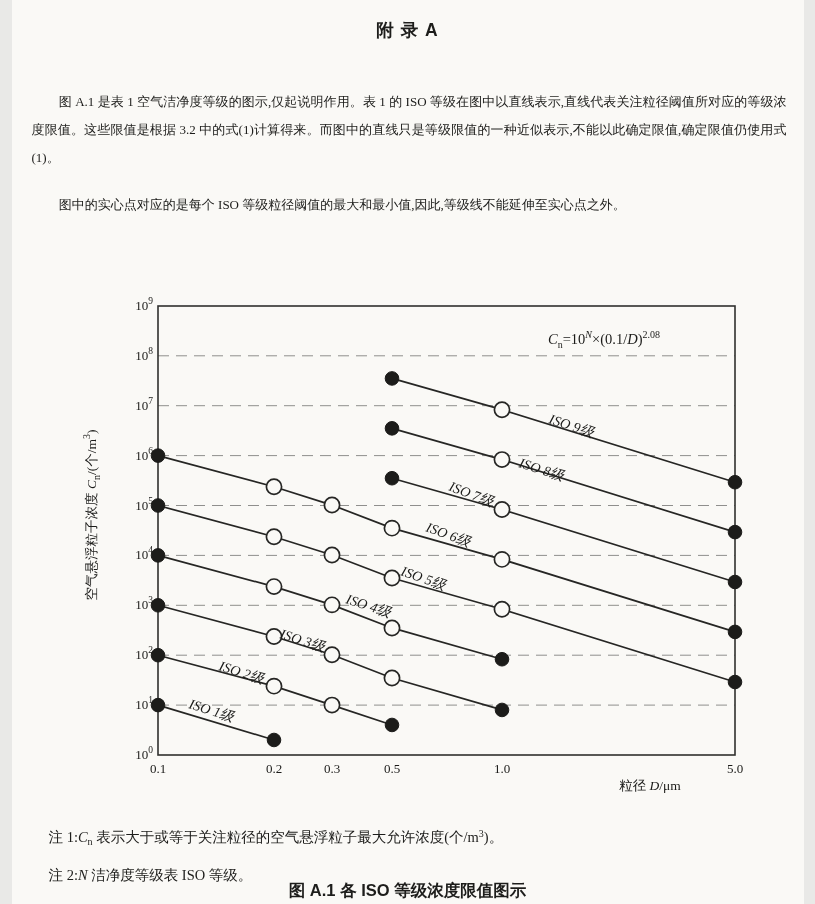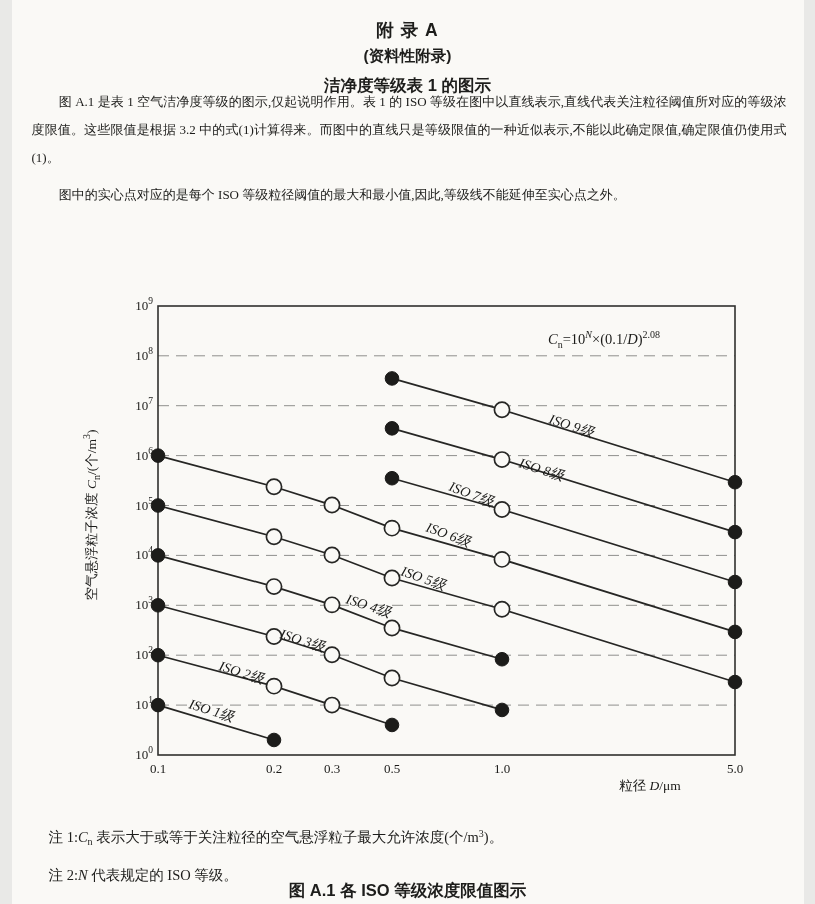--- a/index.html
+++ b/index.html
@@ -3,21 +3,21 @@
 <meta charset="utf-8">
 <style>
   html,body{margin:0;padding:0;}
   body{background:#e9e9e7;font-family:"Liberation Serif","DejaVu Serif",serif;}
   .page{position:relative;width:792px;height:904px;background:#faf9f6;color:#1d1d1b;overflow:hidden;margin:0 auto;}
   .t1{position:absolute;top:6px;left:0;right:0;text-align:center;font:700 17.5px "Liberation Sans","DejaVu Sans",sans-serif;letter-spacing:1px;}
   .t2{position:absolute;top:33px;left:0;right:0;text-align:center;font:700 15.5px "Liberation Sans","DejaVu Sans",sans-serif;}
   .t3{position:absolute;top:58px;left:0;right:0;text-align:center;font:700 16.5px "Liberation Sans","DejaVu Sans",sans-serif;}
   .para{position:absolute;left:20px;right:17px;font-size:13px;line-height:28px;text-align:justify;text-indent:2.1em;margin:0;}
   .p1{top:88px;}
-  .p2{top:181px;}
+  .p2{top:191px;}
   .p3{top:237px;}
   .chart{position:absolute;top:280px;left:0;width:815px;height:530px;}
   .chart svg{display:block;}
   .grid{stroke:#8f8f8d;stroke-width:1;stroke-dasharray:11 7;fill:none;}
   .box{fill:none;stroke:#30302e;stroke-width:1.6;}
   .cline{fill:none;stroke:#262624;stroke-width:1.7;}
   .dotf{fill:#1c1c1a;stroke:#1c1c1a;stroke-width:1;}
   .doto{fill:#faf9f6;stroke:#262624;stroke-width:1.7;}
   .slabel{font:italic 14px "Liberation Serif","DejaVu Serif",serif;fill:#1b1b19;}
   .ytick,.xtick{font:13px "Liberation Serif","DejaVu Serif",serif;fill:#1b1b19;}
@@ -29,22 +29,20 @@
   .notes sub{font-size:10px;vertical-align:-3px;line-height:0;}
   .notes sup{font-size:10px;vertical-align:5px;line-height:0;}
   .caption{position:absolute;top:870px;left:0;right:0;text-align:center;font:700 16.5px "Liberation Sans","DejaVu Sans",sans-serif;margin:10px;}
 </style>
 </head>
 <body>
 
 <div class="page">
 
   <h1 class="t1">附  录  A</h1>
-  <h2 class="t2">(资料性附录)</h2>
-  <h3 class="t3">洁净度等级表 1 的图示</h3>
 
   <p class="para p1">图 A.1 是表 1 空气洁净度等级的图示,仅起说明作用。表 1 的 ISO 等级在图中以直线表示,直线代表关注粒径阈值所对应的等级浓度限值。这些限值是根据 3.2 中的式(1)计算得来。而图中的直线只是等级限值的一种近似表示,不能以此确定限值,确定限值仍使用式(1)。</p>
   <p class="para p2">图中的实心点对应的是每个 ISO 等级粒径阈值的最大和最小值,因此,等级线不能延伸至实心点之外。</p>
 
   <div class="chart">
     <svg id="chart-svg" width="815" height="530" viewBox="0 280 815 530" xmlns="http://www.w3.org/2000/svg">
         <line x1="146" x2="723" y1="705.1" y2="705.1" class="grid"></line>
         <line x1="146" x2="723" y1="655.2" y2="655.2" class="grid"></line>
         <line x1="146" x2="723" y1="605.3" y2="605.3" class="grid"></line>
         <line x1="146" x2="723" y1="555.4" y2="555.4" class="grid"></line>
@@ -125,18 +123,18 @@
         <text x="490" y="773" class="xtick" text-anchor="middle">1.0</text>
         <text x="723" y="773" class="xtick" text-anchor="middle">5.0</text>
         <text x="536" y="344" class="formula"><tspan dy="0" style="font-size: 14.5px; font-style: italic;">C</tspan><tspan dy="4" style="font-size: 10px;">n</tspan><tspan dy="-4" style="font-size: 14.5px;">=10</tspan><tspan dy="-6" style="font-size: 10px; font-style: italic;">N</tspan><tspan dy="6" style="font-size: 14.5px;">×(0.1/</tspan><tspan dy="0" style="font-size: 14.5px; font-style: italic;">D</tspan><tspan dy="0" style="font-size: 14.5px;">)</tspan><tspan dy="-6" style="font-size: 10px;">2.08</tspan></text>
         <text x="638" y="790" class="axlab" text-anchor="middle"><tspan dy="0" style="font-size: 13.5px;">粒径 </tspan><tspan dy="0" style="font-size: 13.5px; font-style: italic;">D</tspan><tspan dy="0" style="font-size: 13.5px;">/μm</tspan></text>
         <text x="84" y="515" class="axlab" text-anchor="middle" transform="rotate(-90 84 515)"><tspan dy="0" style="font-size: 13.5px;">空气悬浮粒子浓度  </tspan><tspan dy="0" style="font-size: 13.5px; font-style: italic;">C</tspan><tspan dy="4" style="font-size: 10px;">n</tspan><tspan dy="-4" style="font-size: 13.5px;">/(个/m</tspan><tspan dy="-6" style="font-size: 10px;">3</tspan><tspan dy="6" style="font-size: 13.5px;">)</tspan></text>
       </svg>
   </div>
 
   <div class="notes">
     <p><span>注 1:</span><i>C</i><sub>n</sub><span> 表示大于或等于关注粒径的空气悬浮粒子最大允许浓度(个/m</span><sup>3</sup><span>)。</span></p>
-    <p><span>注 2:</span><i>N</i><span> 代表规定的 ISO 等级。</span></p>
+    <p><span>注 2:</span><i>N</i><span> 洁净度等级表 ISO 等级。</span></p>
   </div>
 
   <p class="caption">图 A.1  各 ISO 等级浓度限值图示</p>
 
 </div>
 
 </body></html>

